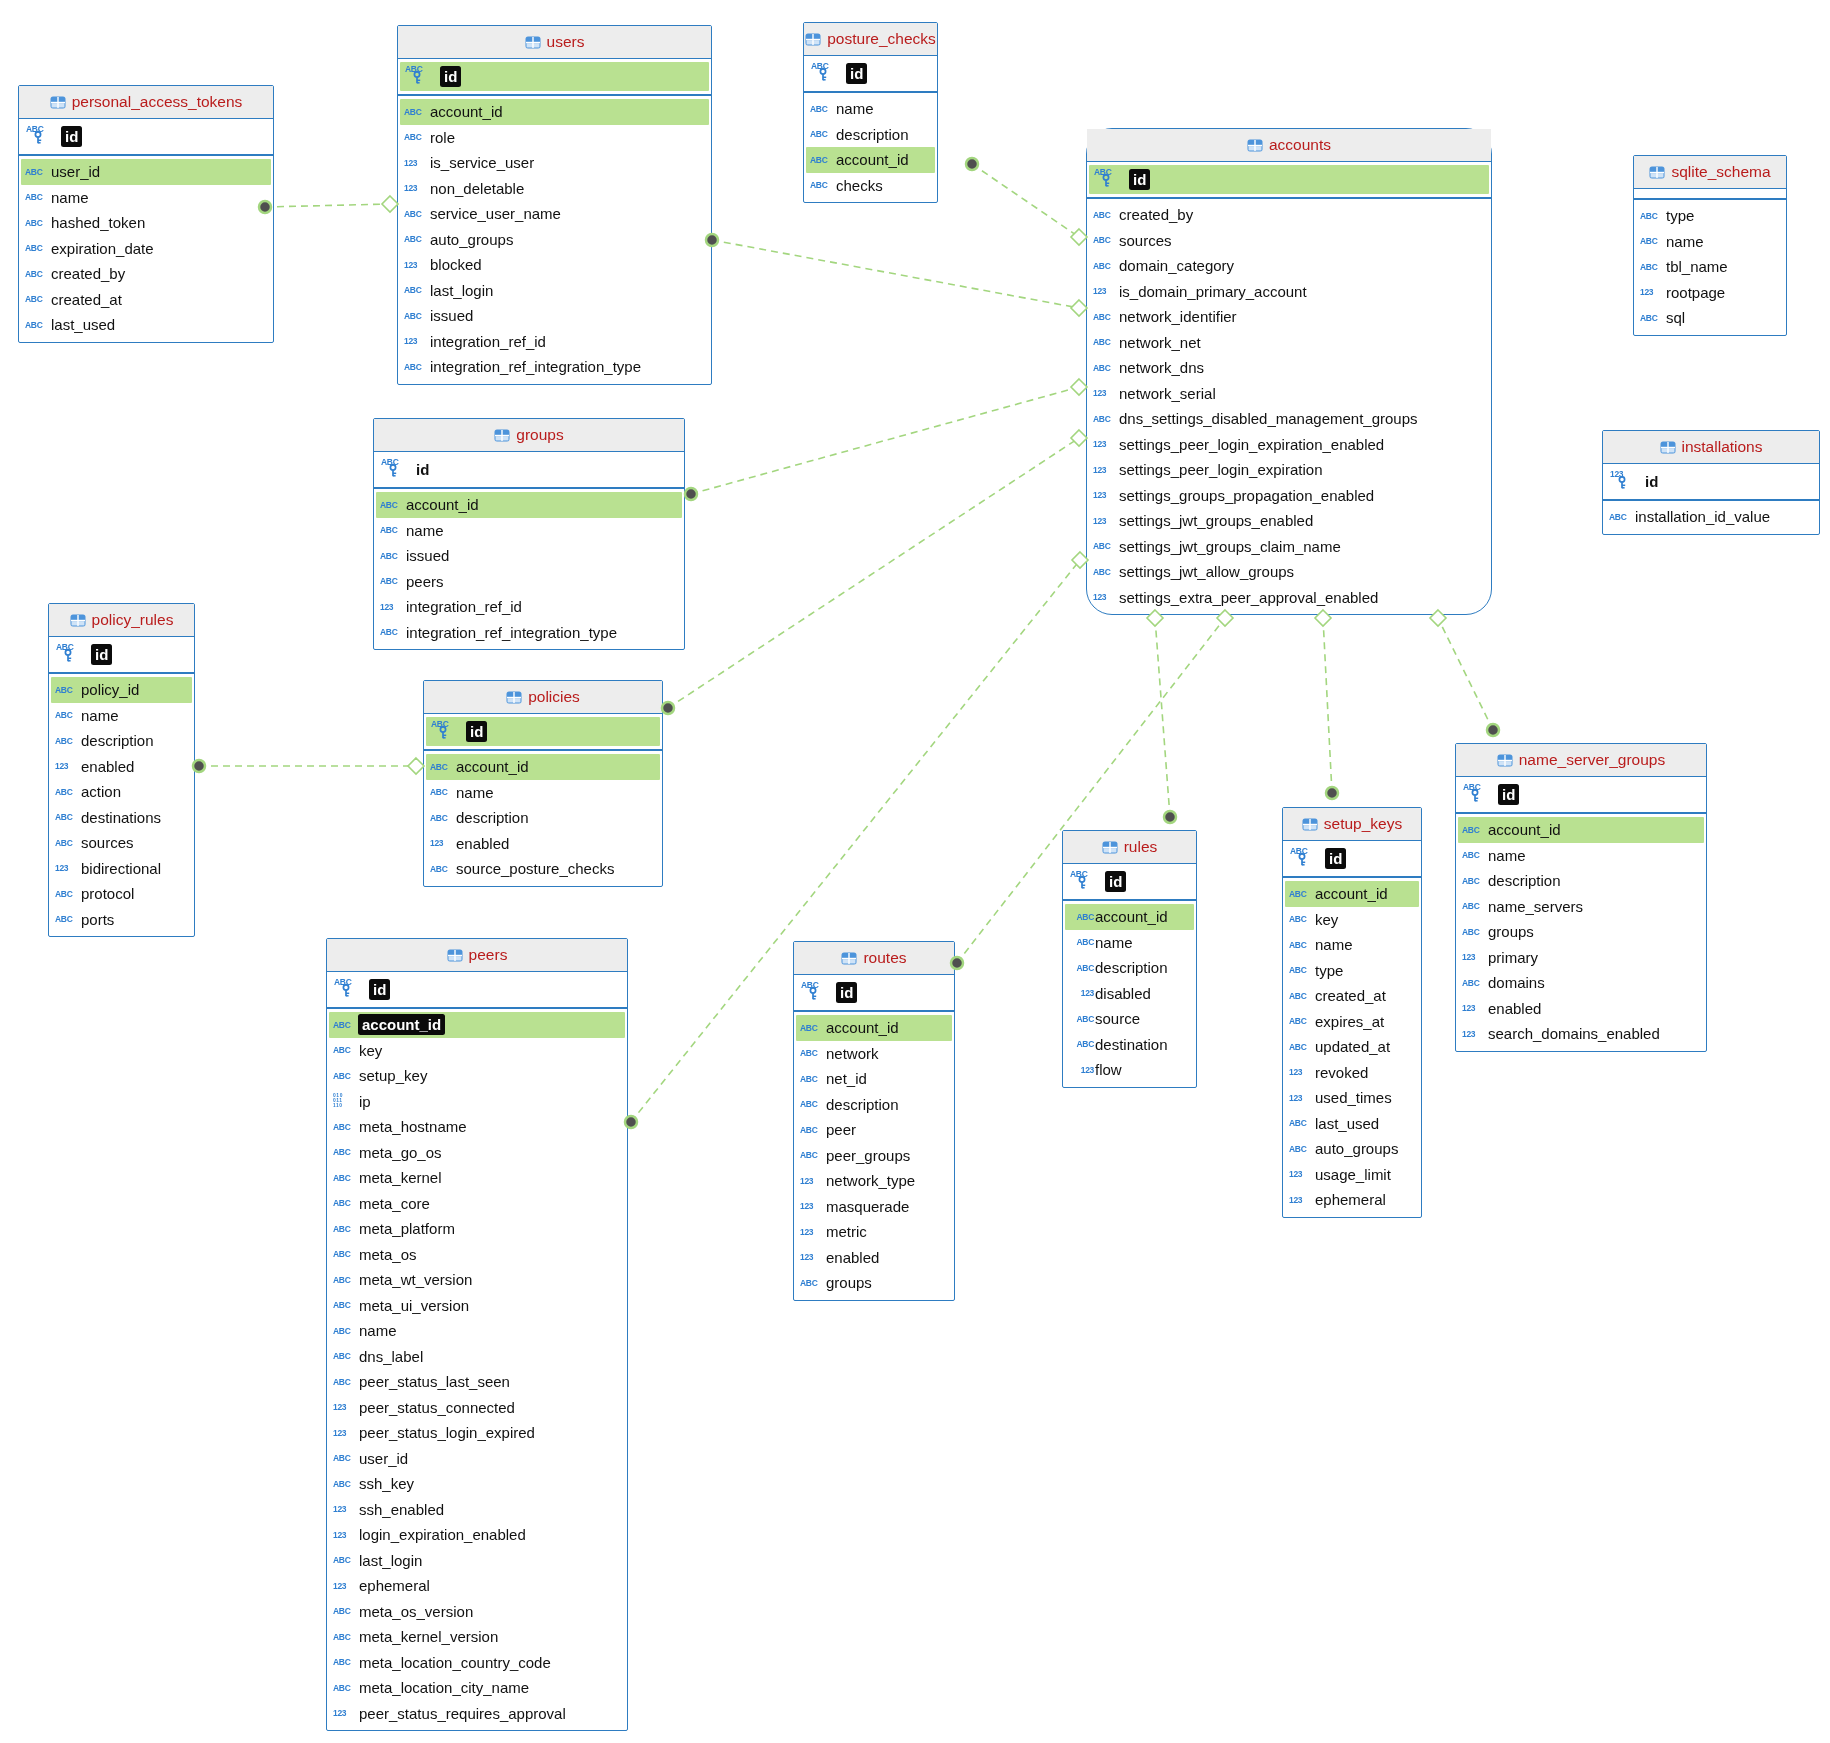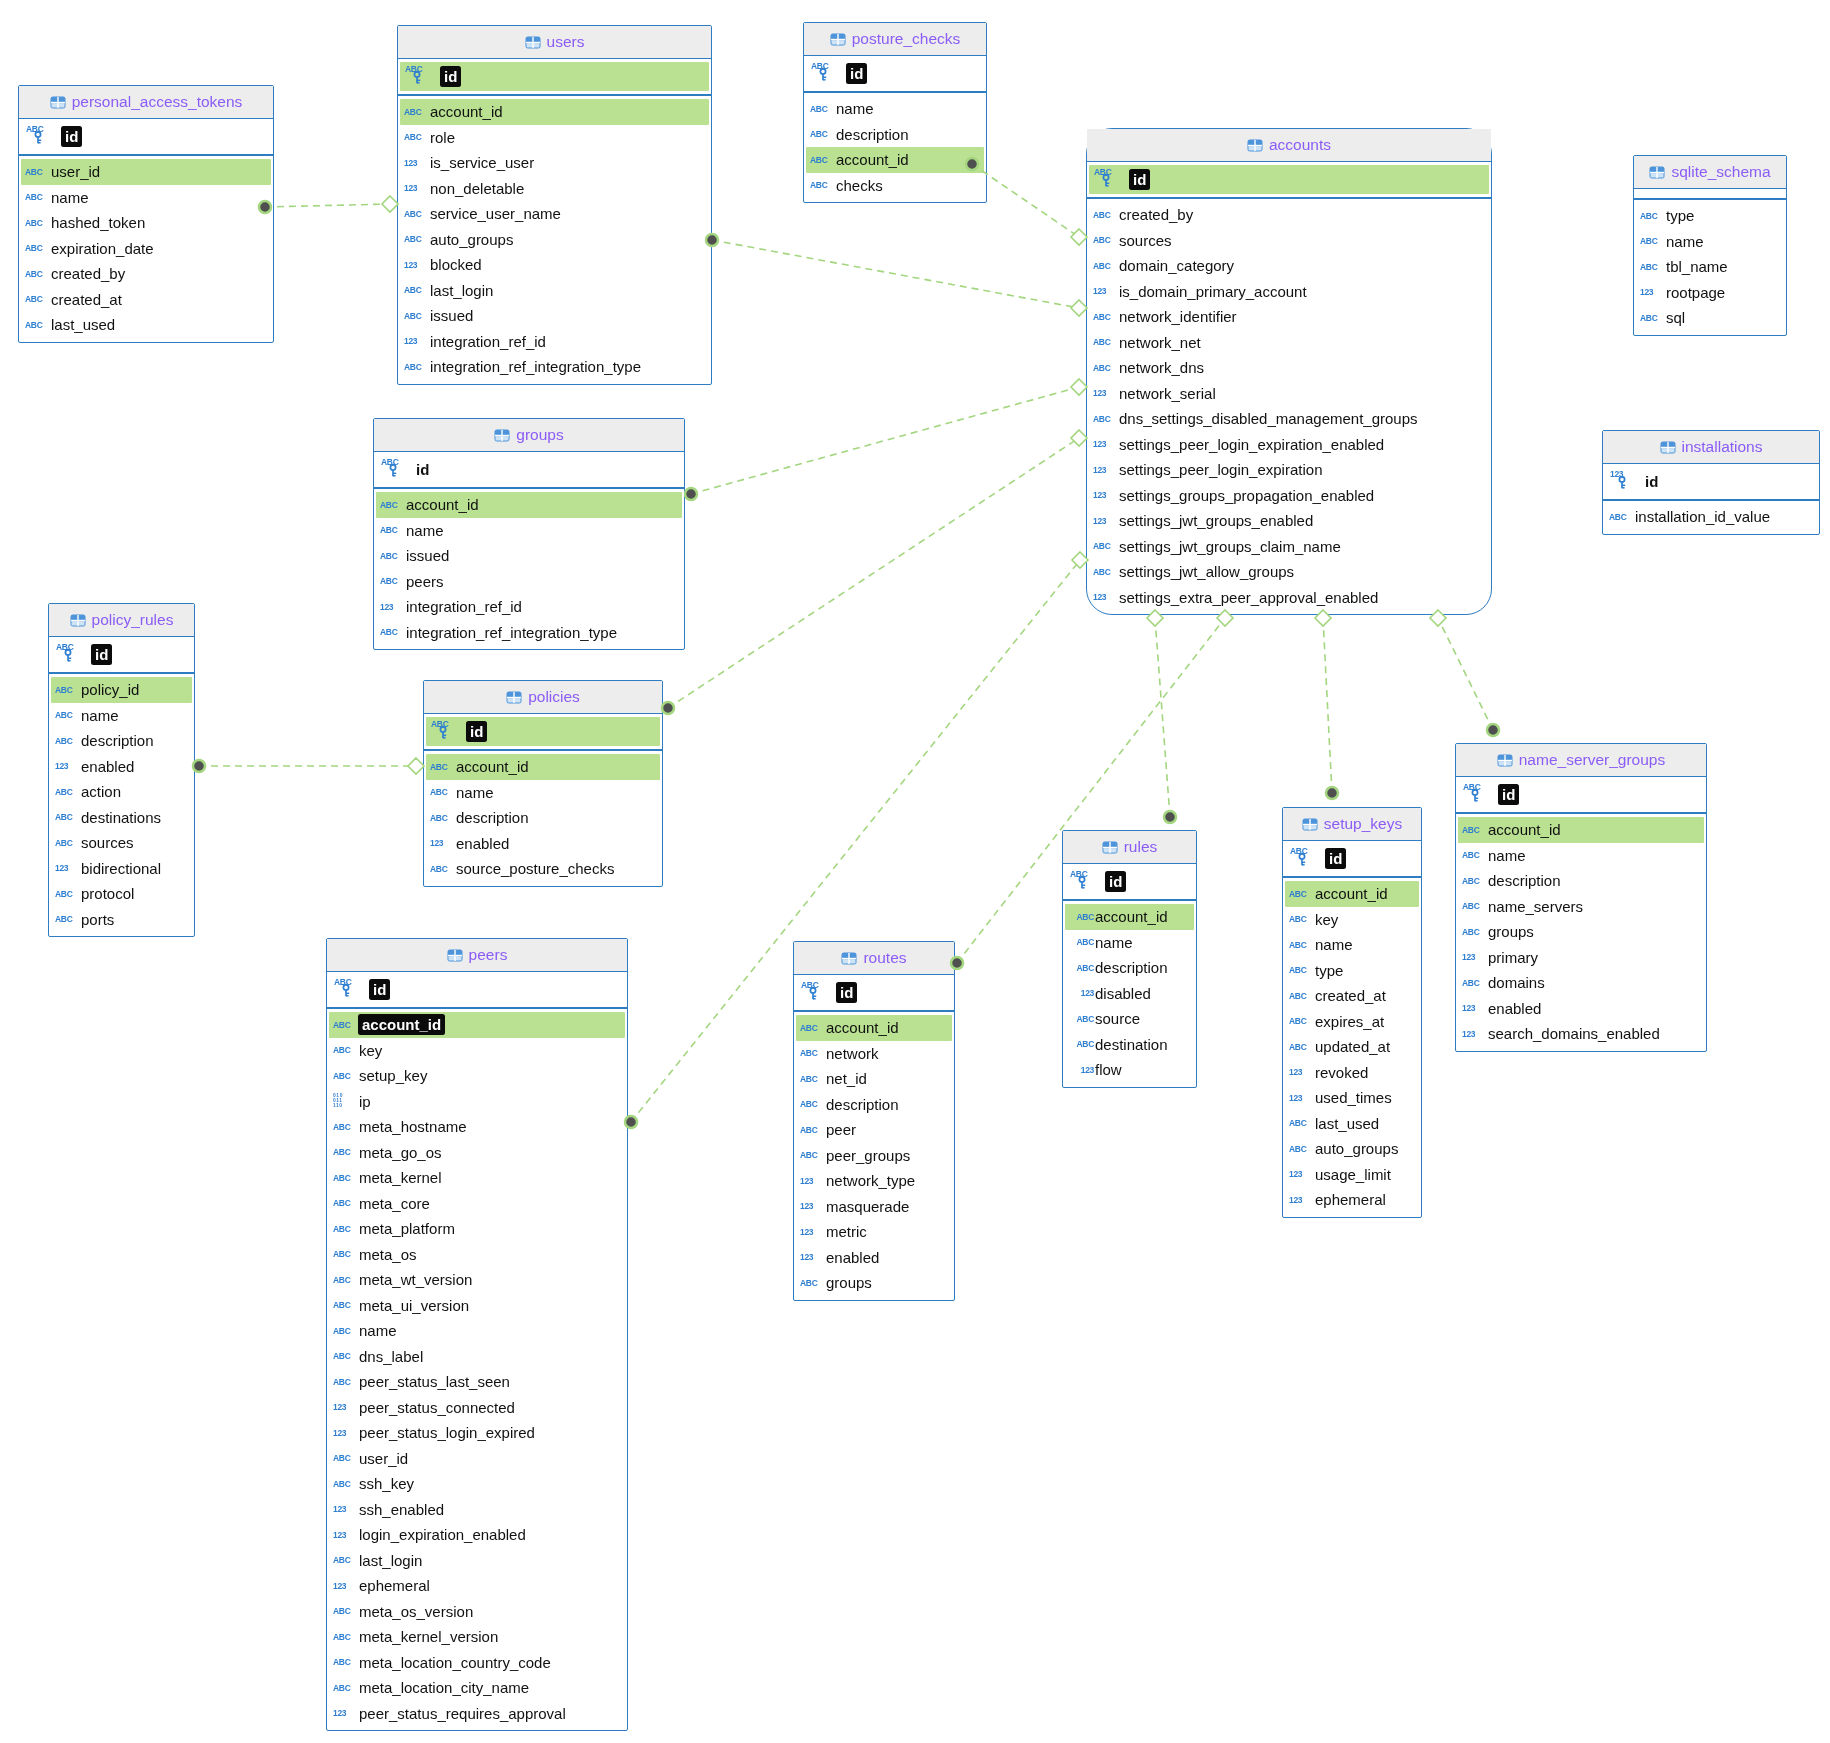--- a/index.html
+++ b/index.html
@@ -1,21 +1,21 @@
 <!DOCTYPE html>
 <html><head>
 <meta charset="utf-8">
 <style>
   html,body{margin:0;padding:0;background:#fff;}
   body{font-family:"Liberation Sans",sans-serif;}
   #canvas{position:relative;width:1830px;height:1743px;background:#fff;overflow:hidden;}
   #rel-layer{position:absolute;left:0;top:0;z-index:5;pointer-events:none;}
   .tbl{position:absolute;background:#fff;border:1.5px solid #2e7cc1;border-radius:2px;box-sizing:border-box;z-index:2;}
   .thead{height:32px;display:flex;align-items:center;justify-content:center;gap:6px;
-         background:#ededed;border-bottom:1.5px solid #2e7cc1;font-size:15.5px;color:#8b5cf6;}
+         background:#ededed;border-bottom:1.5px solid #2e7cc1;font-size:15.5px;color:#b91c1c;}
   .thead .tname{white-space:nowrap;}
   .pksec{border-bottom:2px solid #2e7cc1;padding:3px 2px;}
   .pksec.empty{height:9px;padding:0;}
   .fsec{padding:3px 2px 4px 2px;}
   .row{height:25.5px;display:flex;align-items:center;padding:0 4px;font-size:15px;color:#111;
        border-radius:1px;white-space:nowrap;}
   .row.green{background:#b9e191;}
   .pkrow{height:29px;}
   .ticon{width:25px;flex:0 0 25px;color:#2f7fd1;font-weight:700;font-size:8.5px;letter-spacing:-0.3px;}
   .pkicon{width:36px;flex:0 0 36px;position:relative;height:100%;color:#2f7fd1;}
@@ -206,21 +206,21 @@
         <div class="row">
           <span class="ticon">123</span>
           <span class="fname">integration_ref_id</span>
         </div>
         <div class="row">
           <span class="ticon">ABC</span>
           <span class="fname">integration_ref_integration_type</span>
         </div>
       </div>
     </div>
-    <div class="tbl" style="left: 803px; top: 22px; width: 184px;">
+    <div class="tbl" style="left: 803px; top: 22px; width: 135px;">
       <div class="thead">
         <svg width="16" height="13" viewBox="0 0 16 13">
           <rect x="0.5" y="0.5" width="15" height="12" rx="2.5" fill="#4d94db"></rect>
           <rect x="1.5" y="7.2" width="13" height="4.3" fill="#cfe3f7"></rect>
           <line x1="1" y1="6.5" x2="15" y2="6.5" stroke="#fff" stroke-width="1.4"></line>
           <line x1="8" y1="1" x2="8" y2="12" stroke="#fff" stroke-width="1.4"></line>
         </svg>
         <span class="tname">posture_checks</span>
       </div>
       <div class="pksec">

